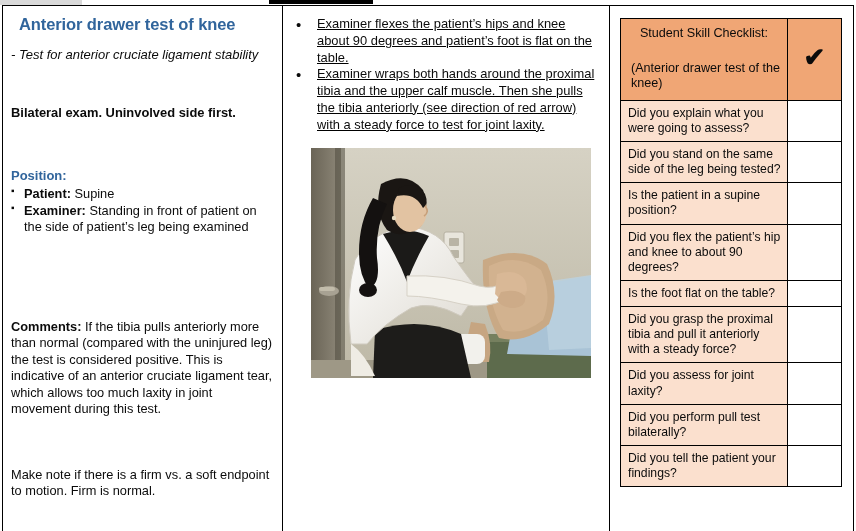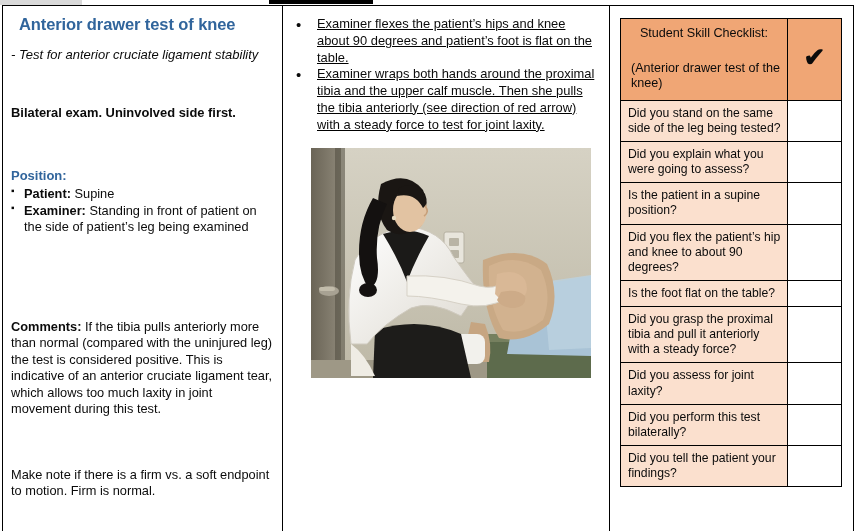--- a/index.html
+++ b/index.html
@@ -284,49 +284,49 @@
         <tr class="head">
           <td class="q">
             <span>Student Skill Checklist:</span>
             <span class="head-sub">(Anterior drawer test of the knee)</span>
           </td>
           <td class="mark">
             <span class="checkglyph">✔</span>
           </td>
         </tr>
         <tr>
+            <td class="q">Did you explain what you were going to assess?</td>
+            <td class="mark"></td>
+          </tr>
+        <tr>
             <td class="q">Did you stand on the same side of the leg being tested?</td>
             <td class="mark"></td>
           </tr>
         <tr>
-            <td class="q">Did you explain what you were going to assess?</td>
-            <td class="mark"></td>
-          </tr>
-        <tr>
             <td class="q">Is the patient in a supine position?</td>
             <td class="mark"></td>
           </tr>
         <tr>
             <td class="q">Did you flex the patient’s hip and knee to about 90 degrees?</td>
             <td class="mark"></td>
           </tr>
         <tr>
             <td class="q">Is the foot flat on the table?</td>
             <td class="mark"></td>
           </tr>
         <tr>
             <td class="q">Did you grasp the proximal tibia and pull it anteriorly with a steady force?</td>
             <td class="mark"></td>
           </tr>
         <tr>
             <td class="q">Did you assess for joint laxity?</td>
             <td class="mark"></td>
           </tr>
         <tr>
-            <td class="q">Did you perform this test bilaterally?</td>
+            <td class="q">Did you perform pull test bilaterally?</td>
             <td class="mark"></td>
           </tr>
         <tr>
             <td class="q">Did you tell the patient your findings?</td>
             <td class="mark"></td>
           </tr>
       </tbody>
     </table>
   </div>
 

